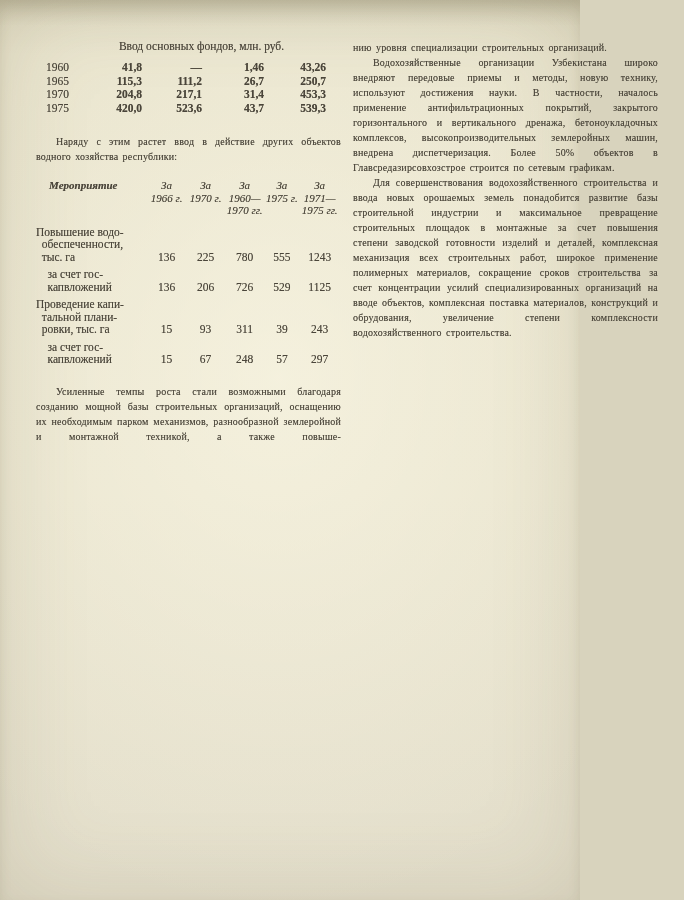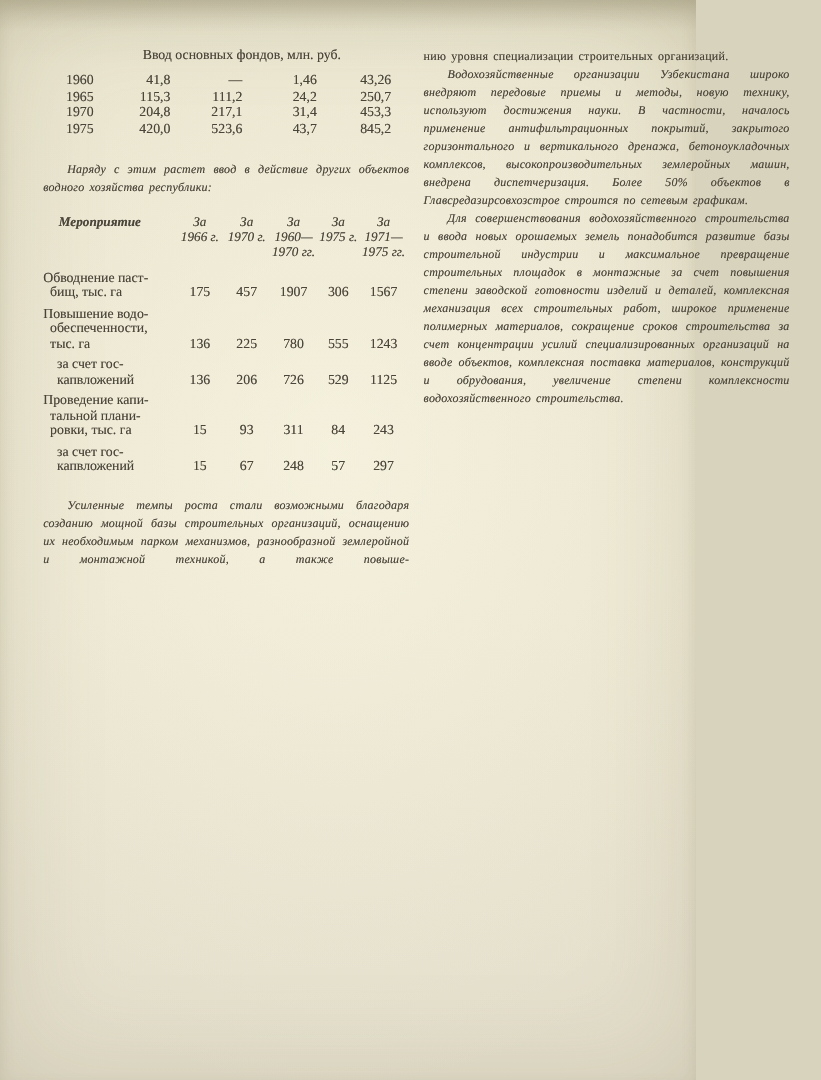--- a/index.html
+++ b/index.html
@@ -35,43 +35,43 @@
   
   .para {
     margin: 0;
     font-size: 10px;
     line-height: 15px;
     text-align: justify;
     letter-spacing: 0.2px;
     word-spacing: 1.5px;
     text-shadow: 0 0 0.5px rgba(74,69,58,0.55);
   }
-  .para.indent { text-indent: 20px; font-style: italic; }
+  .para.indent { text-indent: 20px; }
   .para.cont   { text-align-last: justify; }
 
   
   .t1 { margin-bottom: 19px; }
   .t1-title {
     font-size: 11.5px;
     line-height: 13px;
     text-align: center;
     padding-left: 26px;
     margin-bottom: 8px;
     text-shadow: 0 0 0.5px rgba(74,69,58,0.55);
   }
   .t1-grid {
     display: grid;
     grid-template-columns: 42px 64px 60px 62px 62px;
     row-gap: 0px;
     font-size: 11.5px;
     line-height: 13.5px;
     text-shadow: 0 0 0.5px rgba(74,69,58,0.55);
   }
-  .t1-year { text-align: right; padding-left: 10px; }
-  .t1-num  { text-align: right; }
+  .t1-year { text-align: left; padding-left: 10px; }
+  .t1-num  { text-align: right; font-weight: bold; }
 
   
   .t2 {
     display: table;
     width: 100%;
     border-spacing: 0;
     font-size: 11.5px;
     line-height: 12.5px;
     margin: 0 0 13px 0;
     text-shadow: 0 0 0.5px rgba(74,69,58,0.55);
@@ -119,34 +119,34 @@
         <div class="t1-grid">
           <span class="t1-year">1960</span>
           <span class="t1-num">41,8</span>
           <span class="t1-num">—</span>
           <span class="t1-num">1,46</span>
           <span class="t1-num">43,26</span>
 
           <span class="t1-year">1965</span>
           <span class="t1-num">115,3</span>
           <span class="t1-num">111,2</span>
-          <span class="t1-num">24,2</span>
+          <span class="t1-num">26,7</span>
           <span class="t1-num">250,7</span>
 
           <span class="t1-year">1970</span>
           <span class="t1-num">204,8</span>
           <span class="t1-num">217,1</span>
           <span class="t1-num">31,4</span>
           <span class="t1-num">453,3</span>
 
           <span class="t1-year">1975</span>
           <span class="t1-num">420,0</span>
           <span class="t1-num">523,6</span>
           <span class="t1-num">43,7</span>
-          <span class="t1-num">845,2</span>
+          <span class="t1-num">539,3</span>
         </div>
       </div>
 
       <p class="para indent mb-para1">Наряду с этим растет ввод в действие других объектов водного хозяйства республики:</p>
 
       <div class="t2">
         <div class="tr">
           <div class="th th-label">Мероприятие</div>
           <div class="th c1">За
 1966 г.</div>
@@ -155,29 +155,20 @@
           <div class="th c3">За
 1960—
 1970 гг.</div>
           <div class="th c4">За
 1975 г.</div>
           <div class="th c5">За
 1971—
 1975 гг.</div>
         </div>
 
-        <div class="tr">
-          <div class="td label">Обводнение паст-
-  бищ, тыс. га</div>
-          <div class="td num">175</div>
-          <div class="td num">457</div>
-          <div class="td num">1907</div>
-          <div class="td num">306</div>
-          <div class="td num">1567</div>
-        </div>
 
         <div class="tr">
           <div class="td label">Повышение водо-
   обеспеченности,
   тыс. га</div>
           <div class="td num">136</div>
           <div class="td num">225</div>
           <div class="td num">780</div>
           <div class="td num">555</div>
           <div class="td num">1243</div>
@@ -193,21 +184,21 @@
           <div class="td num">1125</div>
         </div>
 
         <div class="tr">
           <div class="td label">Проведение капи-
   тальной плани-
   ровки, тыс. га</div>
           <div class="td num">15</div>
           <div class="td num">93</div>
           <div class="td num">311</div>
-          <div class="td num">84</div>
+          <div class="td num">39</div>
           <div class="td num">243</div>
         </div>
 
         <div class="tr">
           <div class="td label">    за счет гос-
     капвложений</div>
           <div class="td num">15</div>
           <div class="td num">67</div>
           <div class="td num">248</div>
           <div class="td num">57</div>

